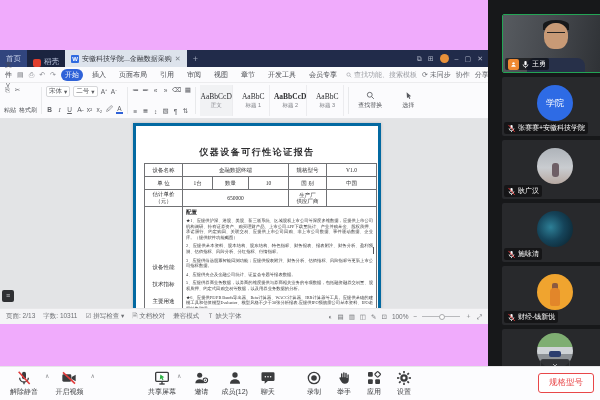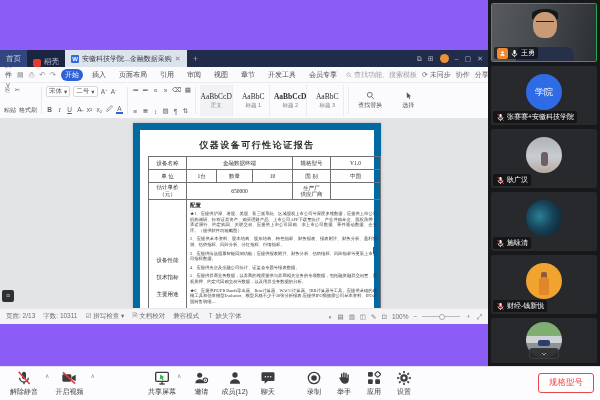--- a/index.html
+++ b/index.html
@@ -1,18 +1,18 @@
 <!DOCTYPE html>
 <html><head>
 <meta charset="utf-8">
 <style>
   * { margin:0; padding:0; box-sizing:border-box; }
   html,body { width:600px; height:400px; overflow:hidden; }
   body { font-family:"Liberation Sans", sans-serif; }
-  .stage { position:relative; width:600px; height:400px; background:#8b5cf6; overflow:hidden; }
+  .stage { position:relative; width:600px; height:400px; background:#f0abfc; overflow:hidden; }
 
   
   .wps { position:absolute; left:0; top:50px; width:488px; height:274px; background:#fff; }
   .tabbar { height:17px; background:#212b4a; display:flex; align-items:stretch; font-size:7.5px; color:#b9c2da; }
   .tab { display:flex; align-items:center; padding:0 6px; gap:3px; }
   .tab-home { background:#31457e; color:#cdd6ee; }
   .tab-docer { background:#1b2440;align-items:flex-end; }
   .docer-dot { width:8px; height:8px; background:#e03e2d; border-radius:2px; display:inline-block; color:#fff; font-size:5px; line-height:8px; text-align:center; }
   .tab-doc { background:#dde3ec; color:#31343a; max-width:128px; }
   .wicon { width:8px; height:8px; background:#2f6ae0; color:#fff; font-size:6px; font-weight:bold; line-height:8px; text-align:center; border-radius:1px; flex:0 0 auto; }
@@ -36,39 +36,39 @@
   .fbox { border:1px solid #d6d7da; border-radius:2px; padding:0 2px; height:11px; display:flex; align-items:center; gap:2px; background:#fff; white-space:nowrap; font-size:6.5px; }
   .g { display:inline-block; min-width:7px; text-align:center; font-size:6.5px; color:#5f6166; }
   .g.b { font-weight:bold; } .g.i { font-style:italic; font-family:"Liberation Serif",serif; } .g.u { text-decoration:underline; }
   .stylecard { width:33px; border-right:1px solid #ececef; display:flex; flex-direction:column; align-items:center; justify-content:center; line-height:1.1; }
   .stylecard .prev { font-family:"Liberation Serif",serif; font-size:7.5px; color:#2c2d30; white-space:nowrap; }
   .stylecard .lab { font-size:5.5px; color:#7c7e84; }
   .rtool { display:flex; flex-direction:column; align-items:center; justify-content:center; gap:1px; width:34px; }
   .rtool .ic { font-size:9px; color:#55575c; line-height:9px; }
 
   .canvas { position:relative; height:189px; background:#e3e4e6; overflow:hidden; }
-  .page { position:absolute; left:133px; top:4px; width:248px; height:210px; background:#fff; border:7px solid #0369a1; box-shadow:0 0 3px rgba(0,0,0,.18); padding:9px 8px; font-family:"Liberation Serif",serif; color:#2d2d2f; }
+  .page { position:absolute; left:133px; top:4px; width:248px; height:210px; background:#fff; border:3px solid #0369a1; box-shadow:0 0 3px rgba(0,0,0,.18); padding:20px 8px; font-family:"Liberation Serif",serif; color:#2d2d2f; }
   .doctitle { text-align:center; font-size:9px; font-weight:bold; letter-spacing:1.5px; margin-bottom:4px; }
   table.doc { border-collapse:collapse; width:232px; table-layout:fixed; }
   table.doc td { border:1px solid #707174; font-size:5.5px; text-align:center; vertical-align:middle; padding:1px; }
   td.tall { vertical-align:middle; }
   .sidelabs { display:flex; flex-direction:column; gap:10px; align-items:center; margin-top:46px; }
   .bodycell { text-align:left !important; vertical-align:top !important; padding:2px 3px !important; }
   .cfg { font-weight:bold; font-size:5.5px; margin-bottom:2px; }
   .para { font-size:4.3px; line-height:5.6px; text-align:justify; margin-bottom:3px; color:#3a3a3c; }
   .caret { position:absolute; left:373px; top:128px; width:1px; height:7px; background:#55565a; }
   .navtoggle { position:absolute; left:2px; bottom:6px; width:12px; height:12px; background:#2f3033; border-radius:2px; color:#cfd0d3; font-size:7px; line-height:12px; text-align:center; }
 
   .statusbar { height:16px; background:#f4f4f6; border-top:1px solid #e7e7e9; display:flex; align-items:center; font-size:6.5px; color:#6e7074; padding:0 6px; gap:8px; }
   .sb-r { margin-left:auto; display:flex; align-items:center; gap:5px; }
   .slider { width:38px; height:1px; background:#b9babd; position:relative; }
   .slider .knob { position:absolute; left:17px; top:-2.5px; width:6px; height:6px; border-radius:50%; background:#fdfdfd; border:1px solid #a9aaad; }
 
   
-  .sidebar { position:absolute; left:488px; top:0; width:112px; height:366px; background:#17181a; padding:3px; }
+  .sidebar { position:absolute; left:488px; top:0; width:112px; height:366px; background:#17181a; padding:14px; }
   .tile { position:relative; width:106px; height:59px; margin-bottom:4px; background:#28292c; border-radius:2px; overflow:hidden; }
   .tile.speaking { border:1.5px solid #23a455; }
   .vid { position:absolute; inset:0; background:linear-gradient(100deg,#575b60 0%,#46494e 45%,#2c2f33 100%); }
   .vhead { position:absolute; left:41px; top:8px; width:24px; height:26px; background:#c89a76; border-radius:46% 46% 42% 42%; }
   .vhair { position:absolute; left:40px; top:5px; width:26px; height:10px; background:#17181a; border-radius:50% 50% 0 0; }
   .vglass { position:absolute; left:44px; top:17px; width:18px; height:4px; border-top:1px solid #222; }
   .vbody { position:absolute; left:24px; bottom:-2px; width:58px; height:16px; background:#273049; border-radius:8px 8px 0 0; }
   .namebar { position:absolute; left:2px; bottom:2px; display:flex; align-items:center; gap:2px; background:rgba(10,10,12,.62); border-radius:2px; padding:0 3px; height:12px; color:#fff; font-size:7px; white-space:nowrap; max-width:101px; overflow:hidden; }
   .badge { width:11px; height:11px; background:#ef8932; border-radius:2px; display:flex; align-items:center; justify-content:center; flex:0 0 auto; }
   .av { position:absolute; left:35px; top:8px; width:36px; height:36px; border-radius:50%; display:flex; align-items:center; justify-content:center; color:#fff; font-size:9px; overflow:hidden; }

